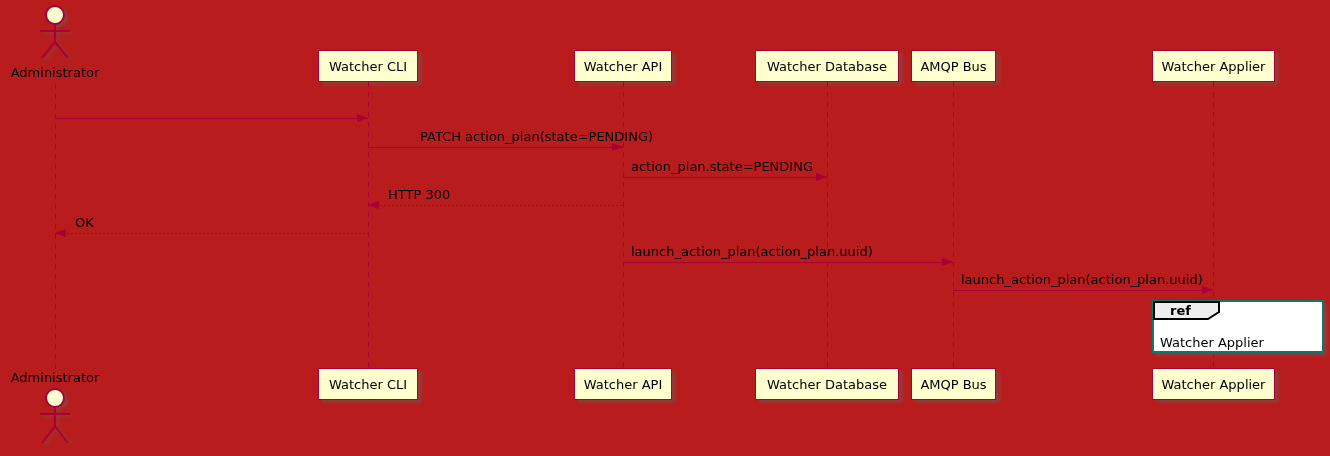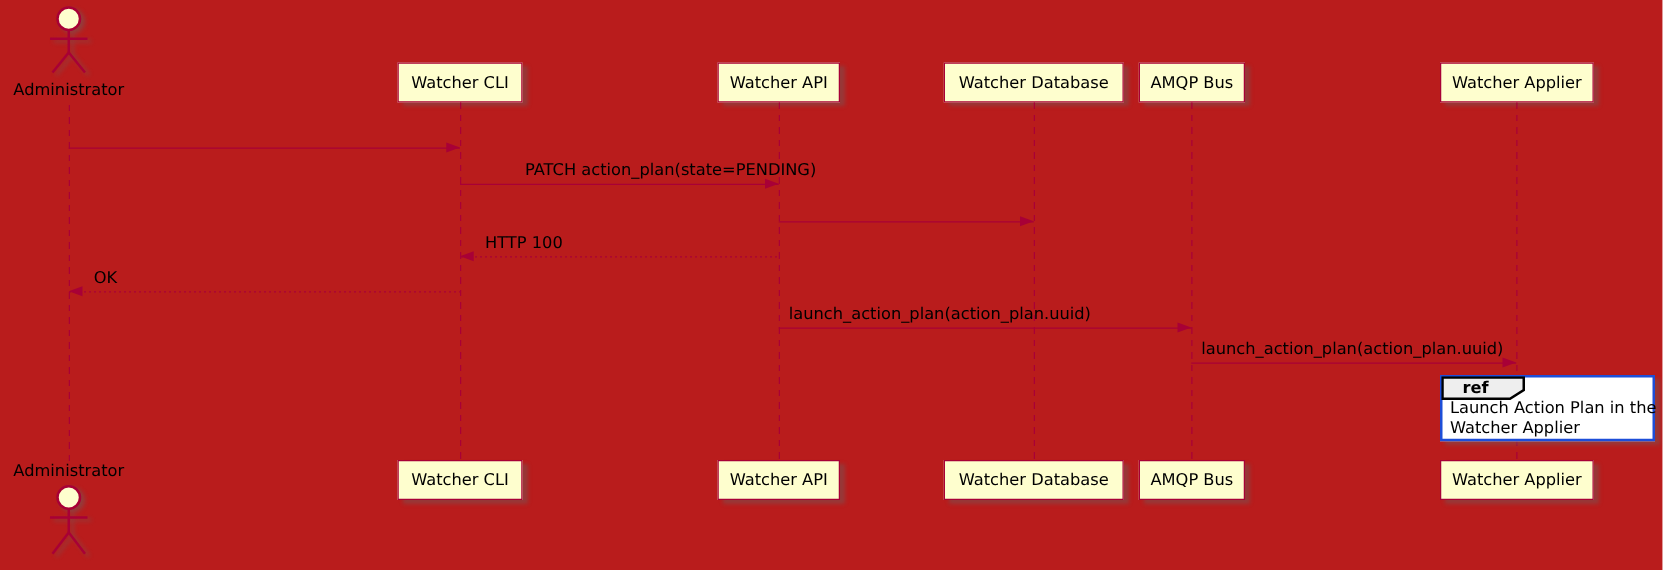--- a/index.html
+++ b/index.html
@@ -66,21 +66,21 @@
     text-align: center;
     white-space: nowrap;
   }
   .actor-figure {
     position: absolute;
     filter: drop-shadow(3px 2px 1.5px rgba(100,100,100,0.45));
   }
   .refbox {
     position: absolute;
     background: #ffffff;
-    border: 2px solid #1d4ed8;
+    border: 2px solid #0f766e;
     box-sizing: border-box;
     box-shadow: 4px 3px 3px rgba(100,100,100,0.4);
   }
   .ref-tab-svg { position: absolute; left: -1px; top: -1px; }
   .ref-keyword {
     position: absolute;
     left: 16px;
     top: 1px;
     font-size: 13px;
     font-weight: bold;
@@ -131,24 +131,25 @@
   <div class="lifeline" style="left:953px; top:82px; height:286px;"></div>
   <div class="lifeline" style="left:1213px; top:82px; height:286px;"></div>
 
   <div class="msg-line" style="left:55px; top:118px; width:313px;"></div>
   <div class="arrowhead right" style="left:357px; top:114px;"></div>
 
   <div class="msg-label" style="left:375px; top:129px;margin-left:45px;">PATCH action_plan(state=PENDING)</div>
   <div class="msg-line" style="left:368px; top:147px; width:255px;"></div>
   <div class="arrowhead right" style="left:612px; top:143px;"></div>
 
+  <div class="msg-label" style="left:631px; top:159px;">action_plan.state=PENDING</div>
   <div class="msg-line" style="left:623px; top:177px; width:204px;"></div>
   <div class="arrowhead right" style="left:816px; top:173px;"></div>
 
-  <div class="msg-label" style="left:388px; top:187px;">HTTP 100</div>
+  <div class="msg-label" style="left:388px; top:187px;">HTTP 300</div>
   <div class="msg-line return" style="left:368px; top:205px; width:255px;"></div>
   <div class="arrowhead left" style="left:368px; top:201px;"></div>
 
   <div class="msg-label" style="left:75px; top:215px;">OK</div>
   <div class="msg-line return" style="left:55px; top:233px; width:313px;"></div>
   <div class="arrowhead left" style="left:55px; top:229px;"></div>
 
   <div class="msg-label" style="left:631px; top:244px;">launch_action_plan(action_plan.uuid)</div>
   <div class="msg-line" style="left:623px; top:262px; width:330px;"></div>
   <div class="arrowhead right" style="left:942px; top:258px;"></div>
@@ -156,21 +157,21 @@
   <div class="msg-label" style="left:961px; top:272px;">launch_action_plan(action_plan.uuid)</div>
   <div class="msg-line" style="left:953px; top:290px; width:260px;"></div>
   <div class="arrowhead right" style="left:1202px; top:286px;"></div>
 
   <div class="refbox" style="left:1152px; top:300px; width:172px; height:53px;">
     <svg class="ref-tab-svg" width="70" height="20" viewBox="0 0 70 20">
       <path d="M1,1 H66 V11 L55,18 H1 Z" fill="#EEEEEE" stroke="#000000" stroke-width="2"></path>
     </svg>
     <span class="ref-keyword">ref</span>
     <div class="ref-body">
-      <span>Launch Action Plan in the</span><br>
+      <br>
       <span>Watcher Applier</span>
     </div>
   </div>
 
   <div class="participant" style="left:318px; top:368px; width:100px;">
     <span>Watcher CLI</span>
   </div>
   <div class="participant" style="left:574px; top:368px; width:98px;">
     <span>Watcher API</span>
   </div>

